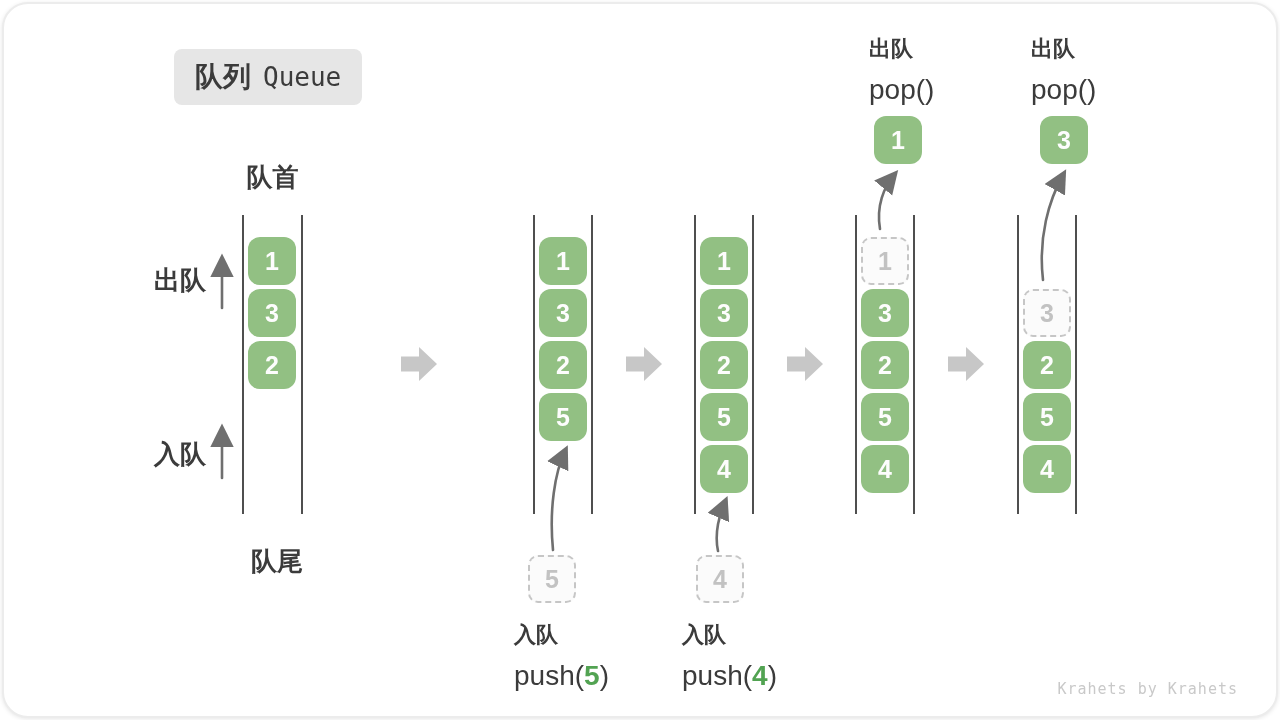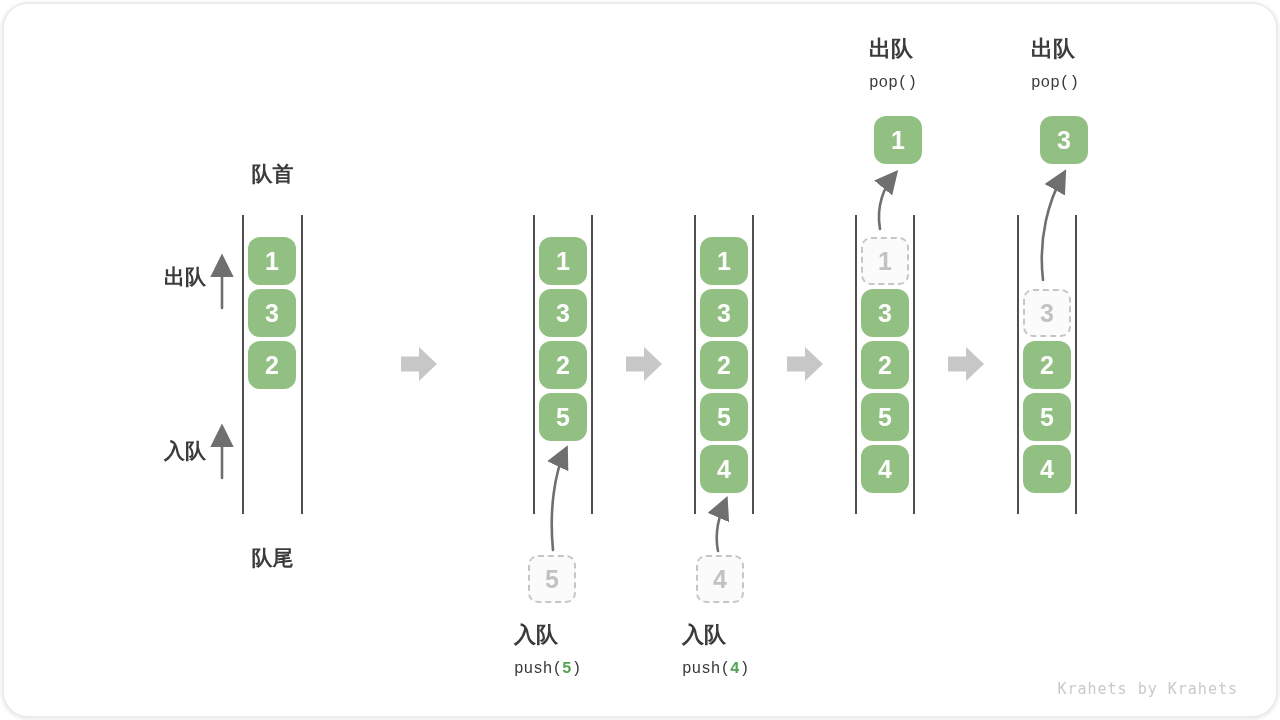--- a/index.html
+++ b/index.html
@@ -5,54 +5,58 @@
   html,body{margin:0;padding:0;width:1280px;height:720px;background:#fff;overflow:hidden;
     font-family:"Liberation Sans",sans-serif;}
   .card{position:absolute;left:2px;top:2px;right:2px;bottom:2px;background:#fff;
     border:2px solid #ececec;border-radius:26px;box-shadow:0 1px 4px rgba(0,0,0,.10);}
   
   .badge{position:absolute;left:170px;top:45px;height:56px;padding:0 21px;background:var(--badge-bg);
     border-radius:8px;display:flex;align-items:center;gap:12px;}
   .badge .zh{font-size:28px;font-weight:700;color:var(--text-dark);}
   .badge .en{font-size:26px;font-family:"DejaVu Sans Mono",monospace;color:var(--text-dark);}
   
-  .lbl{position:absolute;font-weight:700;color:var(--text-dark);font-size:21px;}
+  .lbl{position:absolute;font-weight:700;color:var(--text-dark);font-size:26px;}
   .lbl.front{left:238px;top:156px;width:61px;text-align:center;}
-  .lbl.rear{left:238px;top:540px;width:61px;text-align:center;}
+  .lbl.rear{left:238px;top:540px;width:61px;text-align:right;}
   .lbl.side{left:140px;width:62px;text-align:right;}
   .lbl.dequeue{top:259px;}
   .lbl.enqueue{top:433px;}
   
   .channel{position:absolute;top:211px;width:60px;height:299px;box-sizing:border-box;
     border-left:2px solid var(--line-dark);border-right:2px solid var(--line-dark);}
   .qbox{position:absolute;left:4px;width:48px;height:48px;border-radius:12px;
     background:var(--box-green);color:#fdfdfd;font-size:25px;font-weight:600;
     display:flex;align-items:center;justify-content:center;}
   .qbox.ghost{background:#fbfbfb;border:2px dashed var(--ghost-gray);box-sizing:border-box;
     color:#c2c2c2;border-radius:10px;}
   .qbox.page{left:auto;}
   
   .op{position:absolute;color:var(--text-dark);}
   .op .op-zh{font-size:22px;font-weight:700;margin-bottom:10px;}
-  .op .op-code{font-size:16px;font-family:Liberation Mono, monospace;}
+  .op .op-code{font-size:28px;font-family:Liberation Sans, sans-serif;}
   .op .arg{color:var(--code-green);font-weight:700;}
   
   svg.overlay{position:absolute;left:0;top:0;pointer-events:none;}
   .thin-arrow{stroke:var(--thin-arrow);stroke-width:2.6;fill:none;stroke-linecap:round;}
   .arrow-head{fill:var(--thin-arrow);}
   .block-arrow{fill:var(--block-arrow);}
   
   .watermark{position:absolute;right:38px;top:676px;font-family:"DejaVu Sans Mono",monospace;
     font-size:15px;color:var(--watermark);letter-spacing:1px;}
 </style>
 </head>
 <body>
 
 <div class="card">
 
+  <div class="badge">
+    <span class="zh">队列</span>
+    <span class="en">Queue</span>
+  </div>
 
   <div class="lbl front">队首</div>
   <div class="lbl rear">队尾</div>
   <div class="lbl side dequeue">出队</div>
   <div class="lbl side enqueue">入队</div>
 
   <svg class="overlay" width="1280" height="720" viewBox="0 0 1280 720">
     <defs>
       <marker id="ah" markerWidth="10" markerHeight="10" refX="6.5" refY="4.5" orient="auto">
         <path class="arrow-head" d="M0,0 L9,4.5 L0,9 Z"></path>

